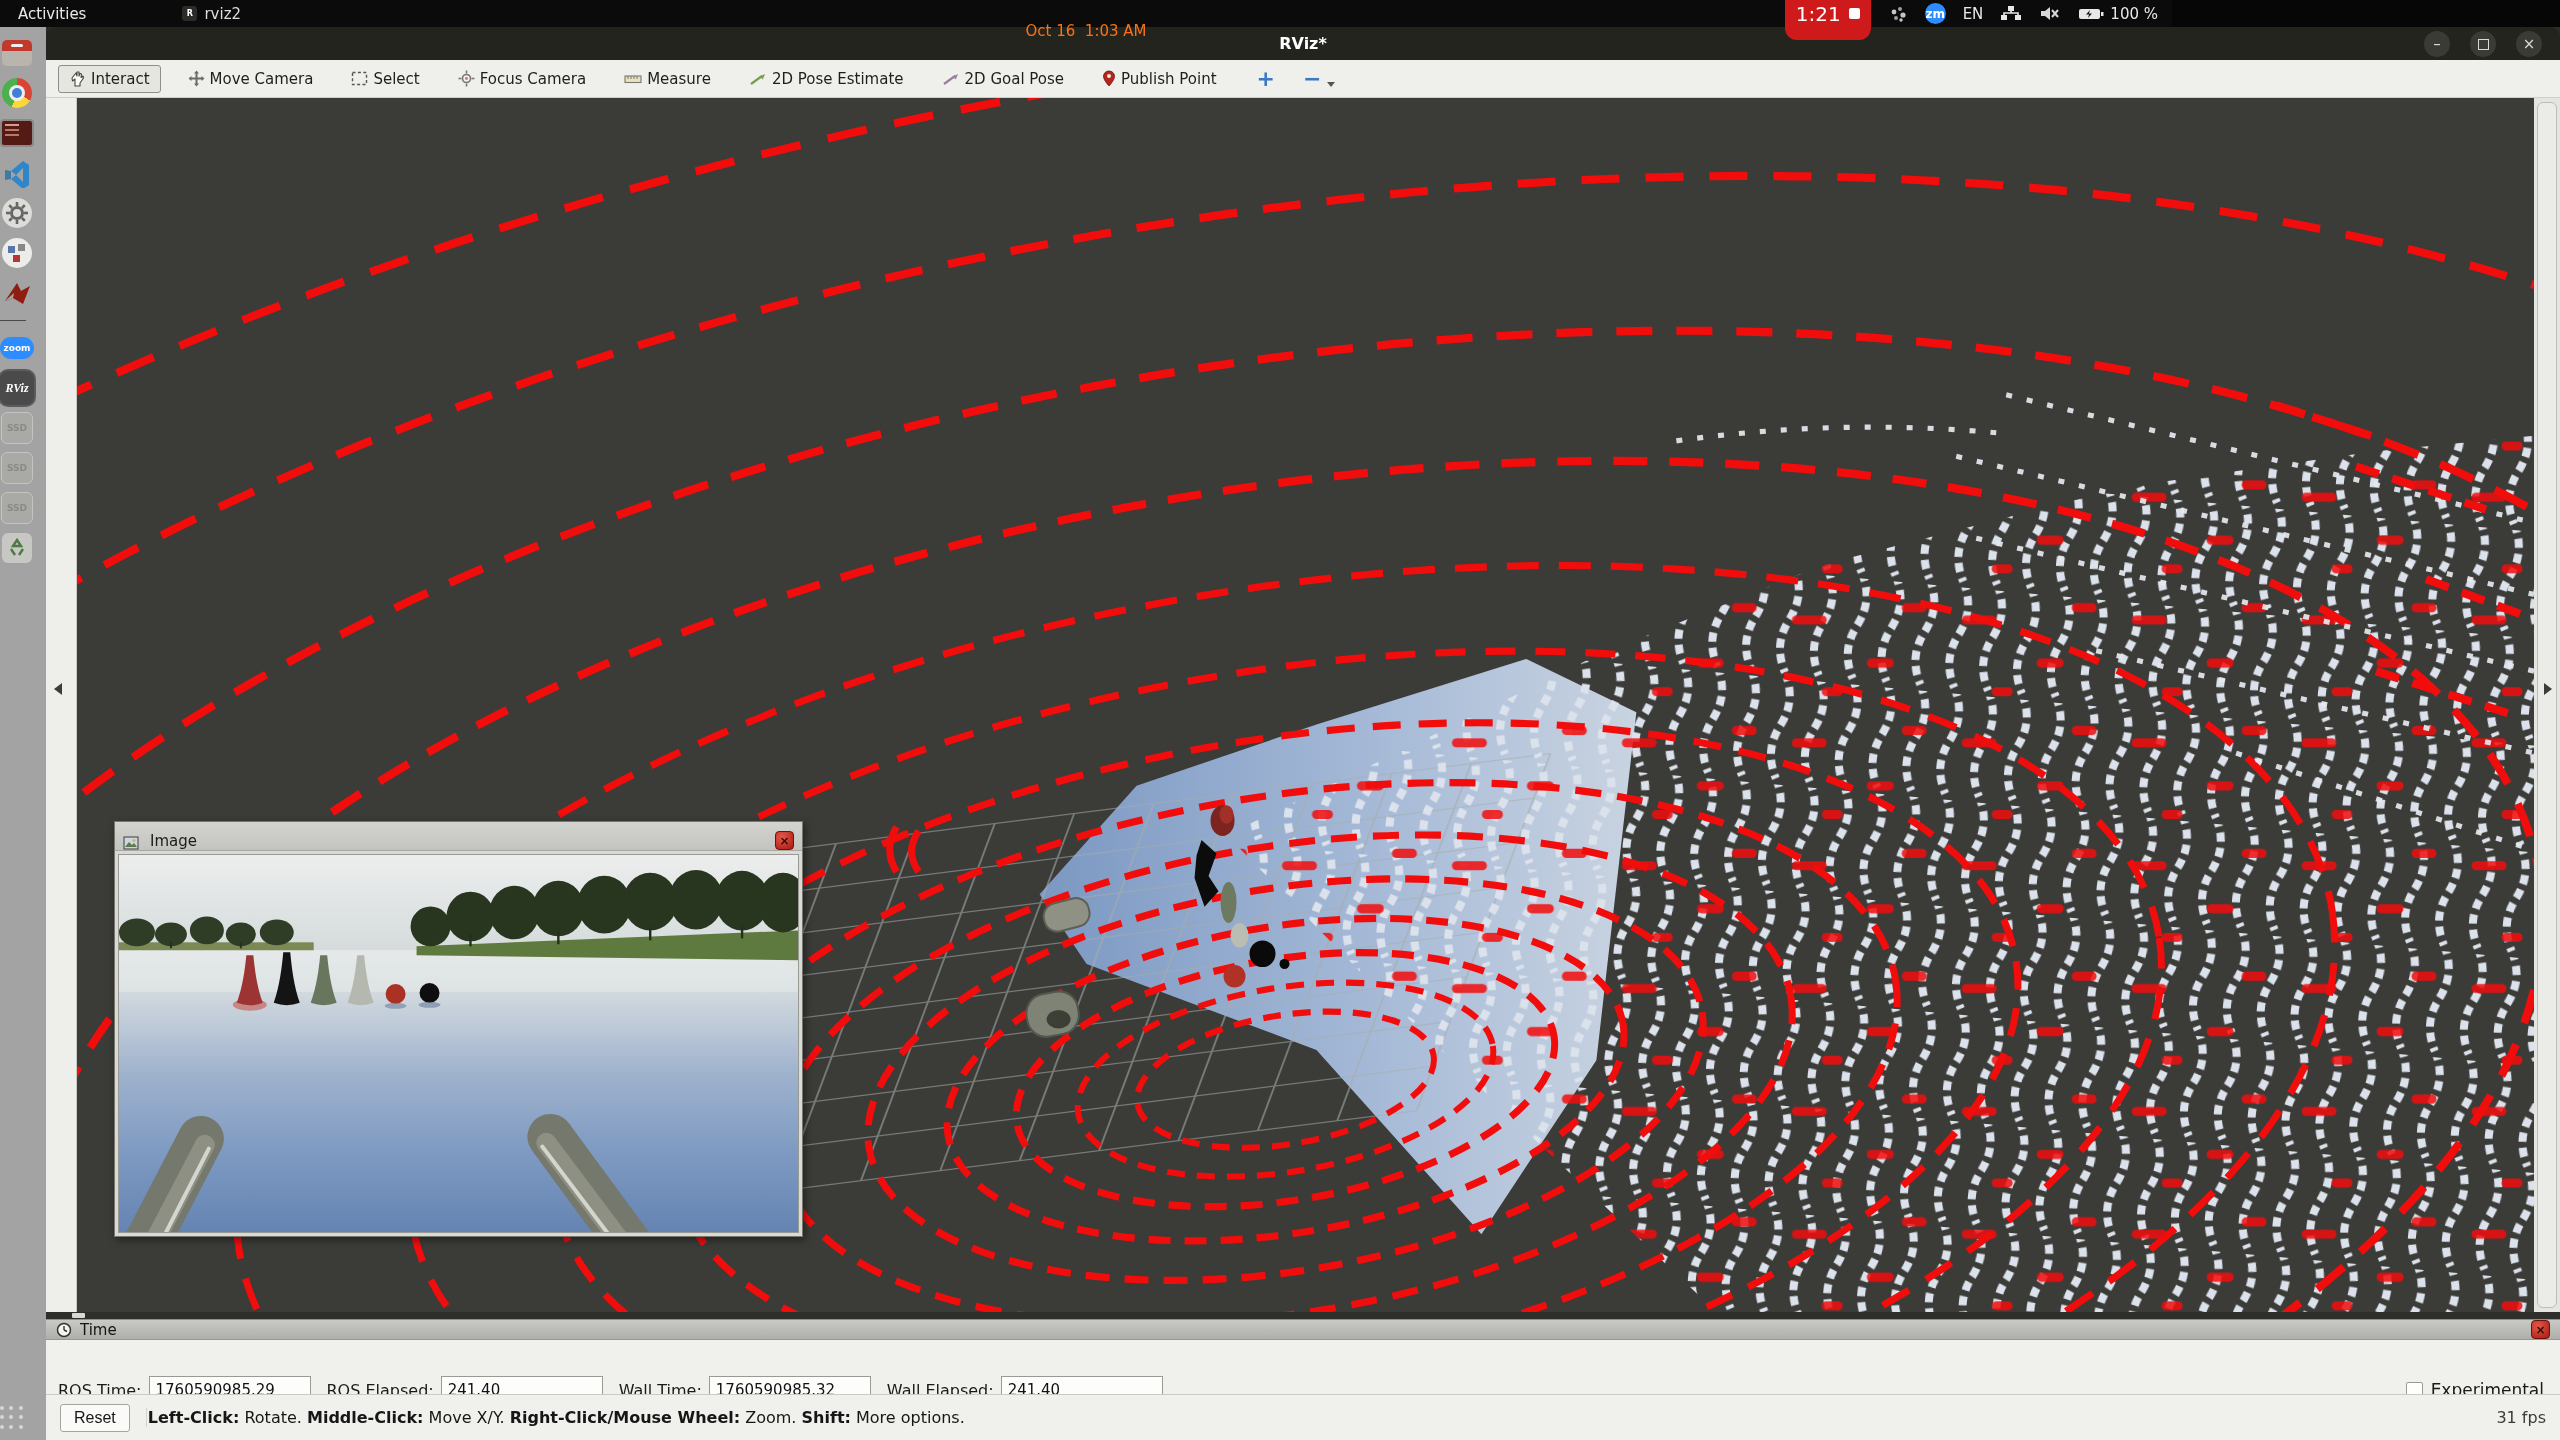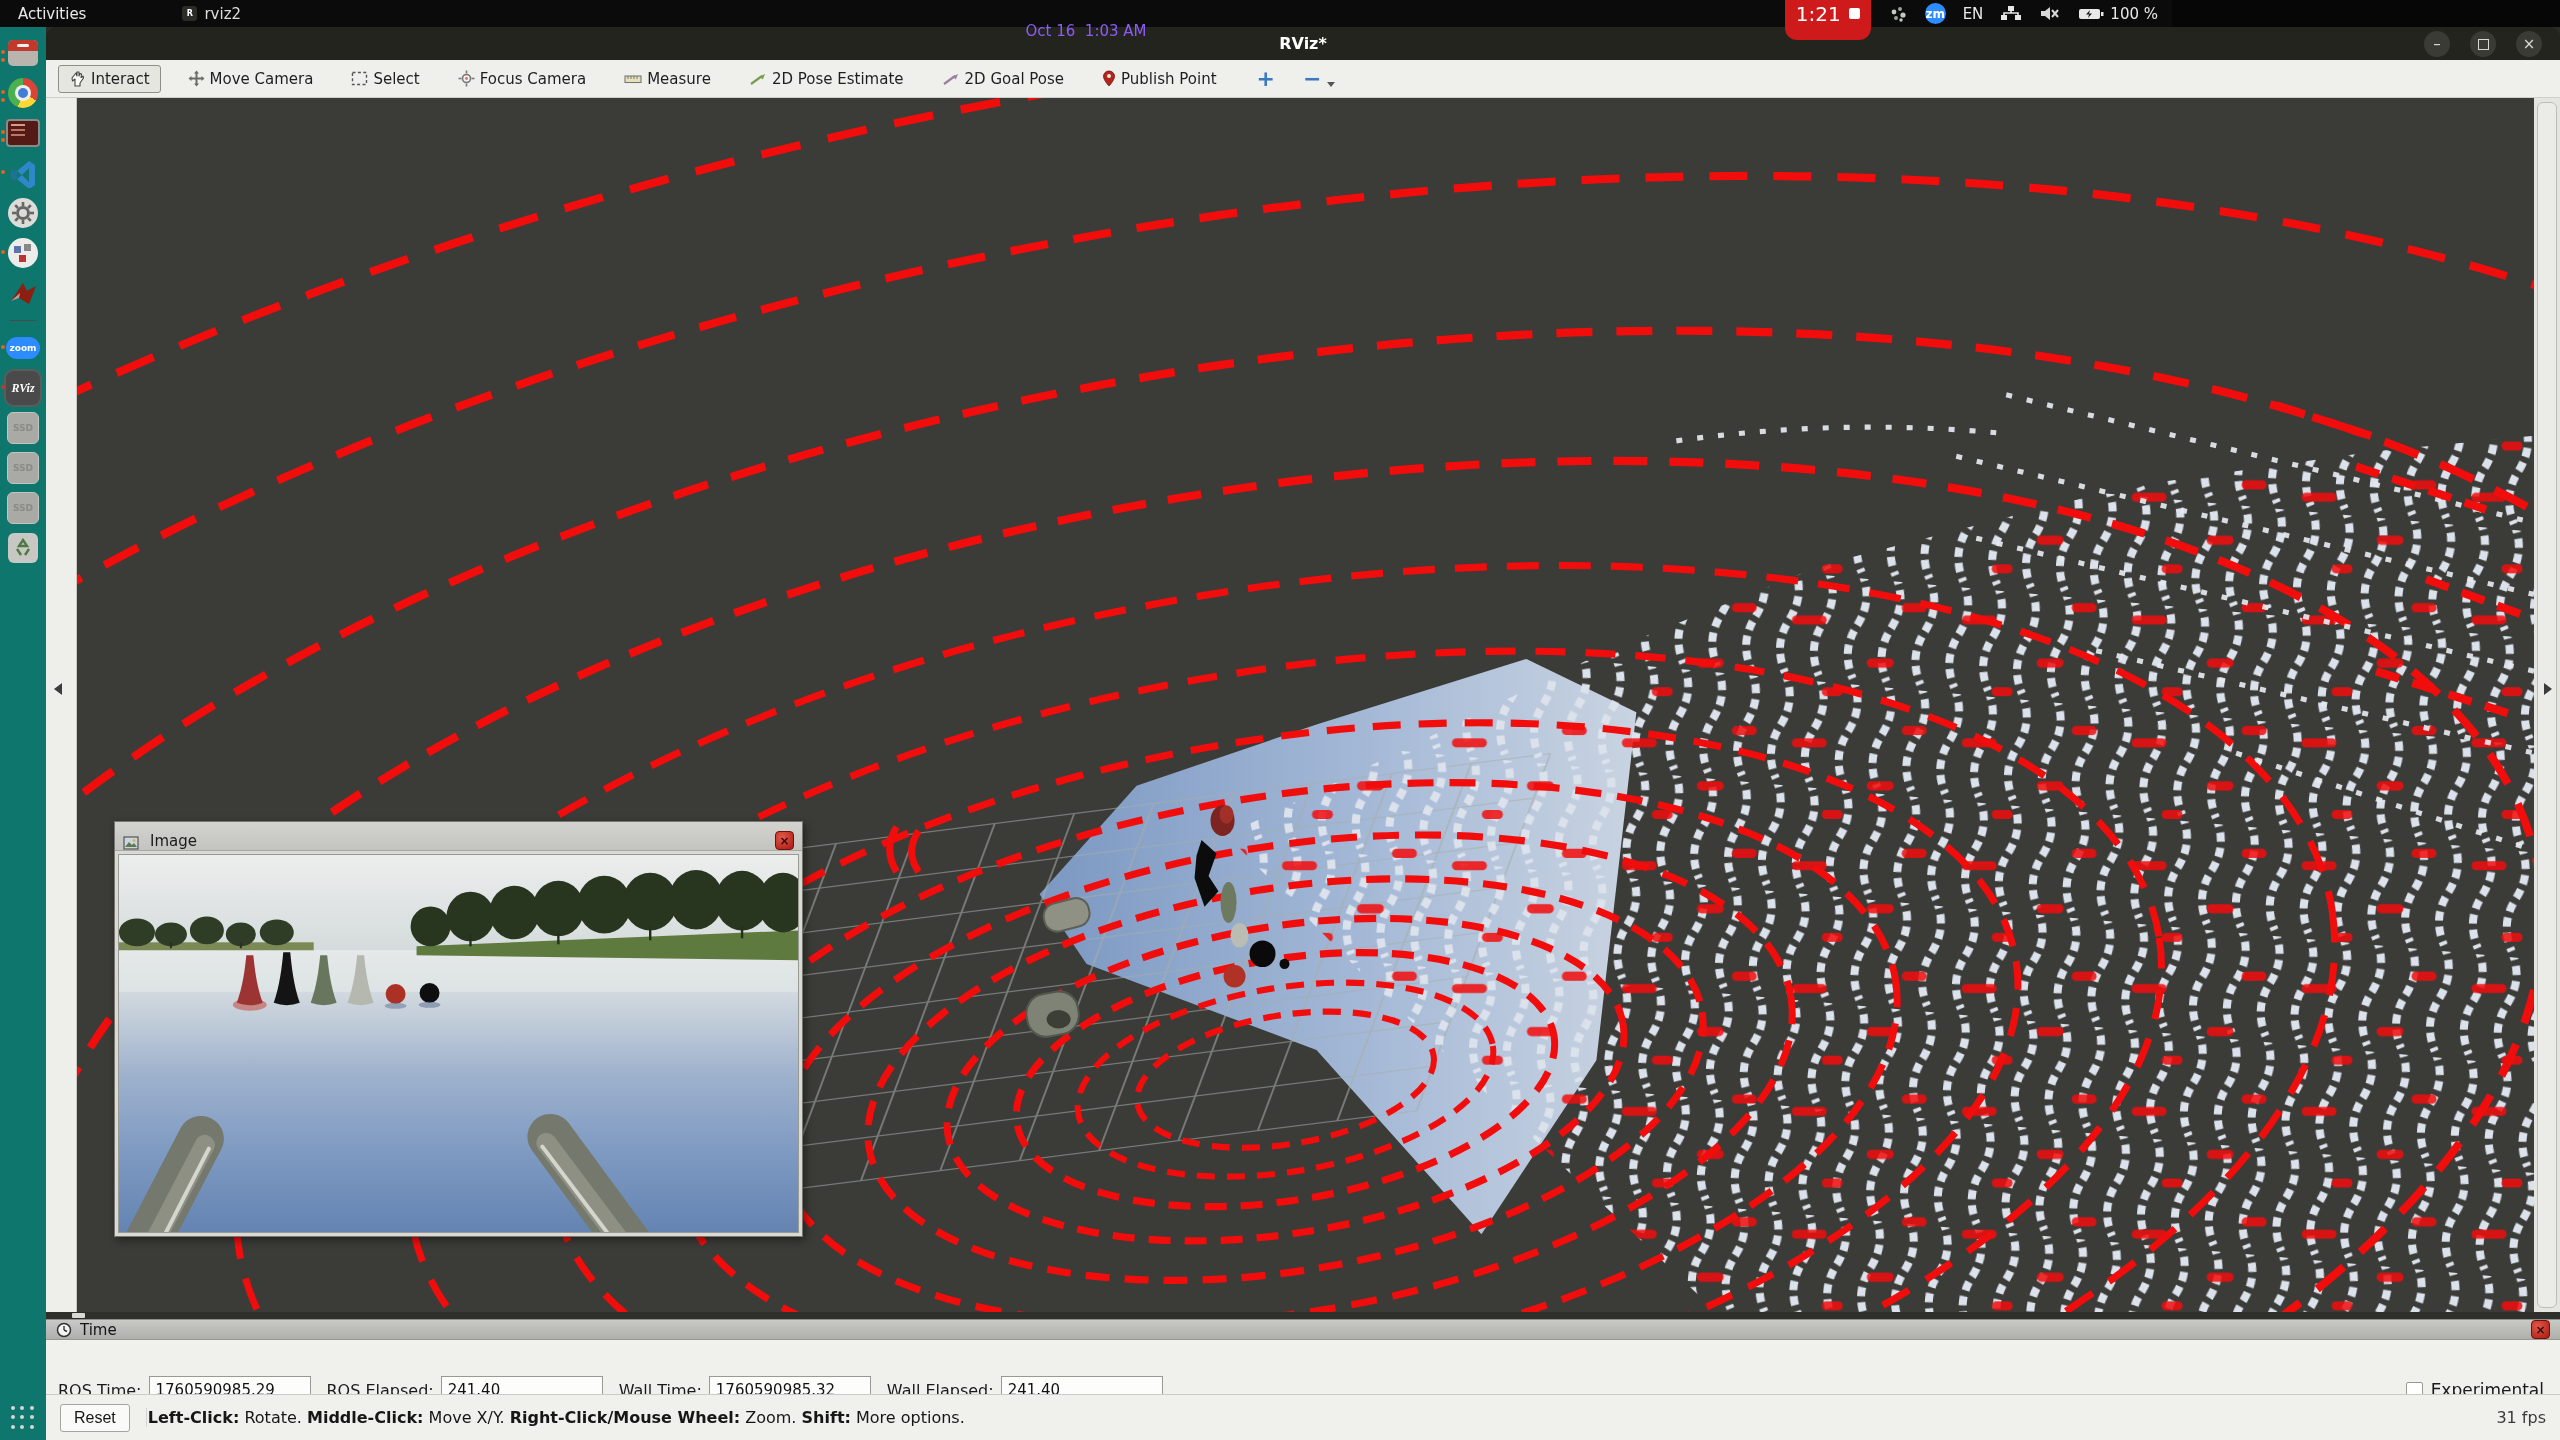--- a/index.html
+++ b/index.html
@@ -6,32 +6,32 @@
             font-family:"DejaVu Sans",sans-serif;}
   .screen{position:relative;width:2560px;height:1440px;background:#060606;}
 
   
   .topbar{position:absolute;left:0;top:0;width:2172px;height:27px;background:#0b0b0b;
           color:#e8e8e8;display:flex;align-items:center;font-size:15px;z-index:50;}
   .tb-activities{padding:0 18px;cursor:pointer;}
   .tb-app{display:flex;align-items:center;gap:7px;margin-left:78px;color:#ddd;}
   .tb-app-badge{width:15px;height:15px;background:#2b2b28;border-radius:3px;color:#fff;
                 font-size:8px;font-weight:bold;display:flex;align-items:center;justify-content:center;}
-  .tb-clock{position:absolute;left:50%;transform:translateX(-50%);white-space:pre;color:#8b5cf6;margin-top:35px;}
+  .tb-clock{position:absolute;left:50%;transform:translateX(-50%);white-space:pre;color:#f97316;margin-top:35px;}
   .tb-right{margin-left:auto;display:flex;align-items:center;gap:17px;padding-right:14px;}
   .rec-pill{display:flex;align-items:center;gap:8px;background:#ce1a1a;border-radius:12px;
             padding:14px 11px;color:#fff;font-size:20px;}
   .rec-stop{width:11px;height:11px;background:#fff;border-radius:2px;}
   .zm-badge{width:21px;height:21px;border-radius:50%;background:#2d8cff;color:#fff;font-size:12px;
             font-weight:bold;display:flex;align-items:center;justify-content:center;}
   .tb-batt{display:flex;align-items:center;gap:6px;}
 
   
-  .dock{position:absolute;left:0;top:27px;width:46px;height:1413px;background:#0f766e;
-        display:flex;flex-direction:column;align-items:center;padding-top:9px;box-sizing:border-box;z-index:40;}
+  .dock{position:absolute;left:0;top:27px;width:46px;height:1413px;background:#a3a3a3;
+        display:flex;flex-direction:column;padding-top:9px;box-sizing:border-box;z-index:40;}
   .dock-item{position:relative;width:34px;height:34px;margin-bottom:6px;border-radius:8px;
              display:flex;align-items:center;justify-content:center;cursor:pointer;flex:none;}
   .dot,.dot2{position:absolute;left:-5px;width:4px;height:4px;border-radius:50%;background:#e2641e;}
   .dot{top:14px;} .dot2{top:22px;}
   .ic-files{width:30px;height:26px;background:#b9b4ae;border-radius:5px;position:relative;overflow:hidden;}
   .ic-files::before{content:"";position:absolute;left:0;top:0;right:0;height:11px;background:#c0392b;}
   .ic-files::after{content:"";position:absolute;left:9px;top:4px;width:12px;height:3px;background:#eee;border-radius:2px;}
   .ic-chrome{width:30px;height:30px;border-radius:50%;
      background:conic-gradient(#da4437 0 120deg,#fdd835 120deg 200deg,#4caf50 200deg 360deg);position:relative;}
   .ic-chrome::before{content:"";position:absolute;left:7px;top:7px;width:16px;height:16px;border-radius:50%;

